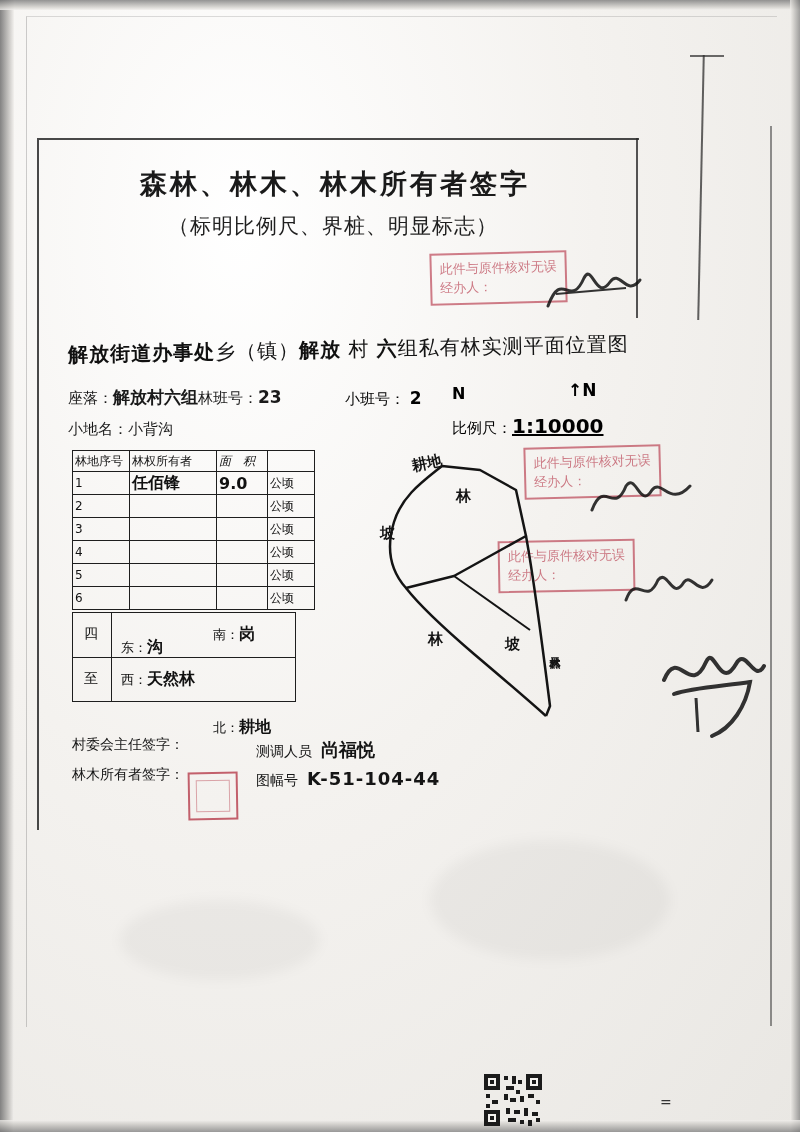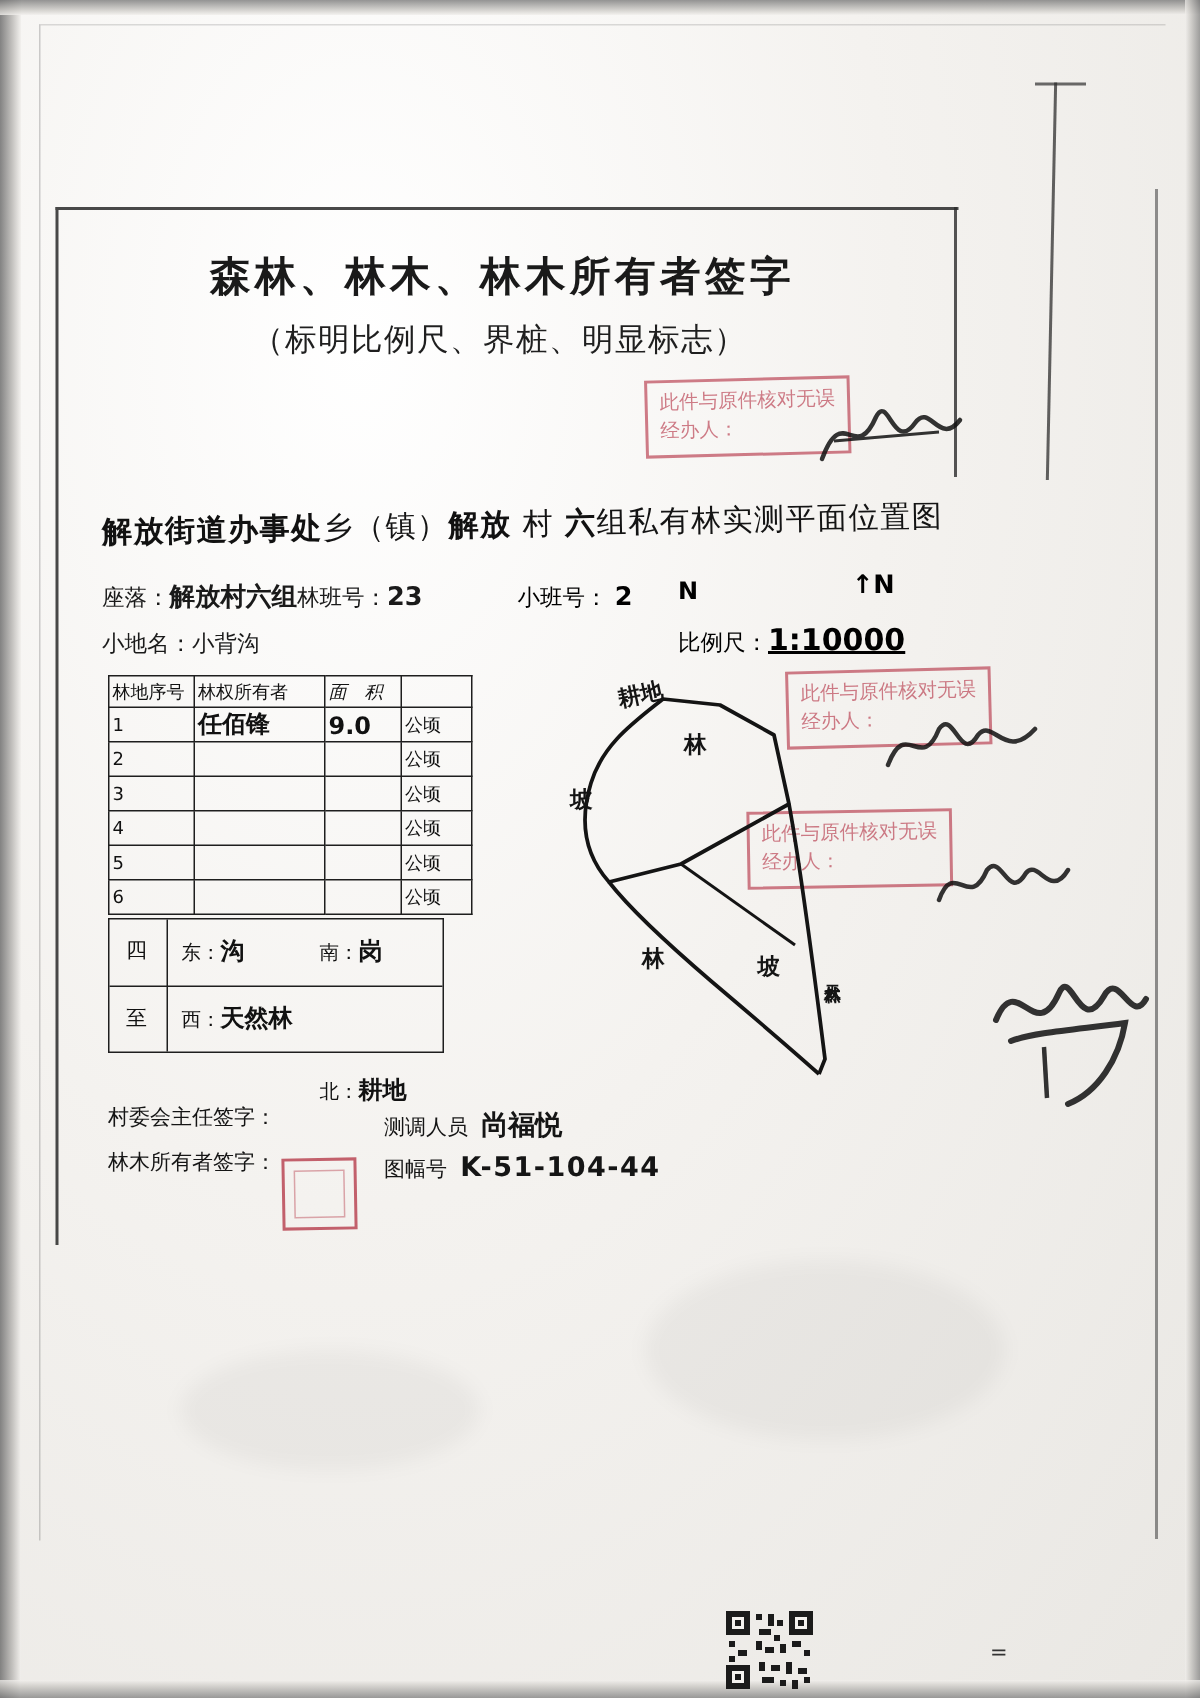--- a/index.html
+++ b/index.html
@@ -265,21 +265,21 @@
   }
   .bd-label-1 { top: 12px; }
   .bd-label-2 { top: 57px; }
   .bd-cell {
     position: absolute;
     font-size: 13px;
     color: #111;
     white-space: nowrap;
   }
   .bd-cell .ink { font-size: 16px; font-weight: bold; }
-  .bd-e { left: 48px; top: 11px; }
+  .bd-e { left: 48px; top: 24px; }
   .bd-s { left: 140px; top: 11px; }
   .bd-w { left: 48px; top: 56px; }
   .bd-n { left: 140px; top: 56px; margin-top: 48px; }
 
   
   .sig-1 {
     position: absolute;
     left: 72px;
     top: 736px;
     font-size: 14px;

